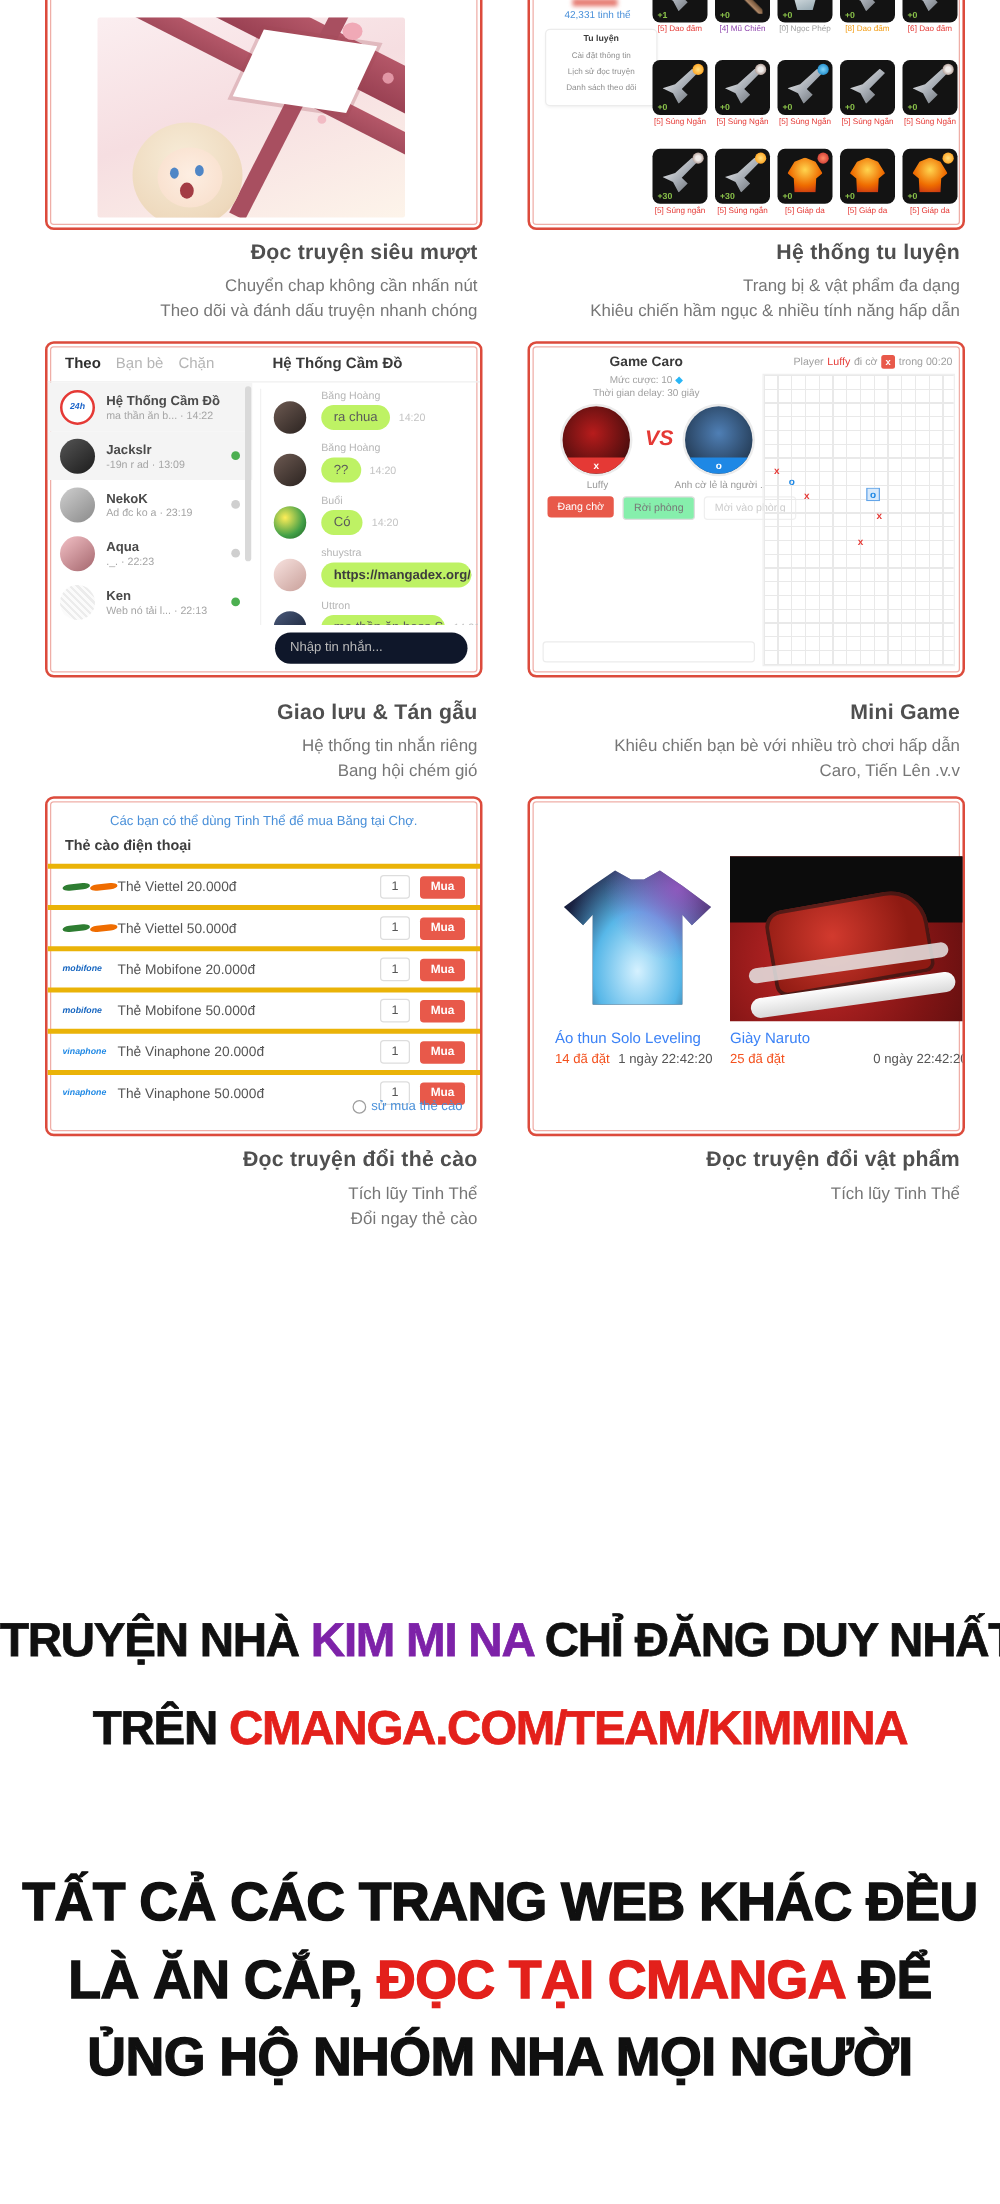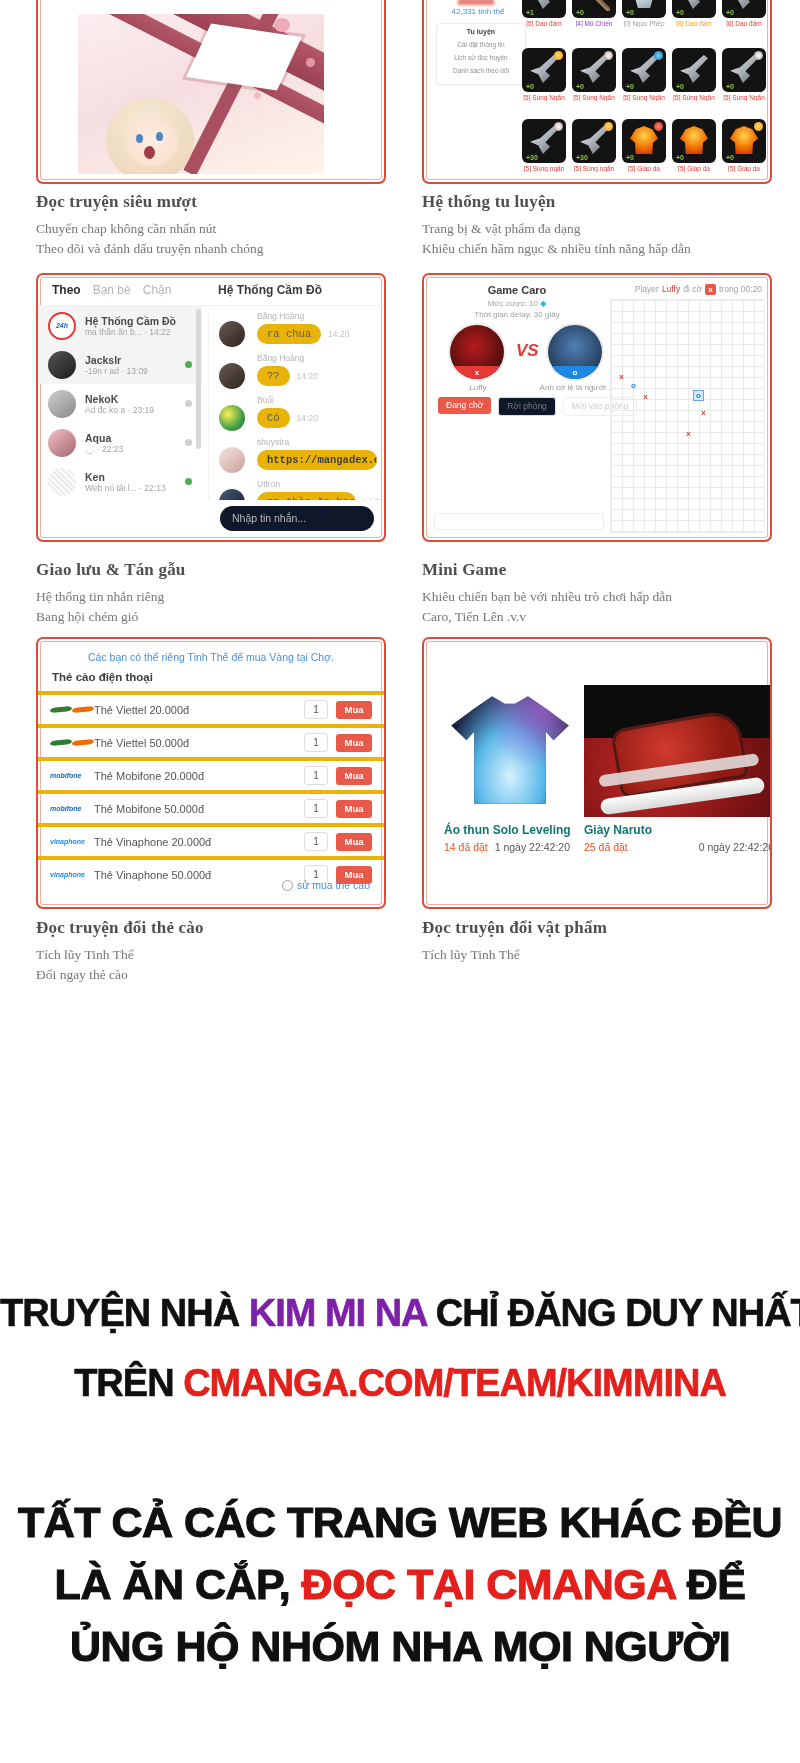--- a/index.html
+++ b/index.html
@@ -8,21 +8,21 @@
   
   .card{position:absolute;background:#fff;border:2px solid #dc4b3c;border-radius:7px;
         box-shadow:inset 0 0 0 2px #fff, inset 0 0 0 3px rgba(220,75,60,.45);overflow:hidden;}
   .c1{left:36px;top:-12px;width:346px;height:192px;}
   .c2{left:422px;top:-12px;width:346px;height:192px;}
   .c3{left:36px;top:273px;width:346px;height:265px;}
   .c4{left:422px;top:273px;width:346px;height:265px;}
   .c5{left:36px;top:637px;width:346px;height:268px;}
   .c6{left:422px;top:637px;width:346px;height:268px;}
   
-  .cap{position:absolute;width:346px;text-align:left;font-family:Liberation Serif, serif;}
+  .cap{position:absolute;width:346px;text-align:right;}
   .cap h3{margin:0 0 7px;font-size:17px;font-weight:bold;color:#4f4f4f;letter-spacing:.2px;}
   .cap p{margin:0;font-size:13.5px;color:#767676;line-height:1.5;}
   .capA{left:36px;top:192px;} .capB{left:422px;top:192px;}
   .capC{left:36px;top:560px;} .capD{left:422px;top:560px;}
   .capE{left:36px;top:918px;} .capF{left:422px;top:918px;}
   
   .art{position:absolute;left:40px;top:24px;width:246px;height:160px;overflow:hidden;border-radius:2px;
        background:linear-gradient(160deg,#fbeef0,#f6dee1 45%,#fdf4ea);}
   .beam1{position:absolute;left:-70px;top:2px;width:480px;height:34px;transform:rotate(27deg);
          background:linear-gradient(#b45768,#9a4153);}
@@ -95,22 +95,22 @@
   .ch-scroll{position:absolute;left:158px;top:34px;width:5px;height:140px;border-radius:3px;background:#d9d9d9;}
   .ch-msgs{position:absolute;left:170px;top:36px;right:0;bottom:40px;border-left:1px solid #f2f2f2;padding-left:10px;overflow:hidden;}
   .msg{margin-bottom:6px;}
   .msg-sender{margin-left:38px;font-size:8.5px;color:#b5b5b5;}
   .msg-row{display:flex;align-items:center;}
   .msg-av{width:26px;height:26px;border-radius:50%;flex:0 0 26px;}
   .mav-dark{background:linear-gradient(140deg,#6d5a52,#2b2320);}
   .mav-multi{background:radial-gradient(circle at 35% 35%,#ffee58,#43a047 60%,#1b5e20);}
   .mav-light{background:linear-gradient(140deg,#f8e3e0,#c9a09a);}
   .mav-navy{background:linear-gradient(140deg,#4a5a7a,#121a2e);}
-  .bubble{margin-left:12px;background:#eab308;border-radius:12px;padding:4px 10px;font-size:10.5px;color:#5a5a5a;
-          max-width:118px;white-space:nowrap;overflow:hidden;font-family:Liberation Mono, monospace;}
+  .bubble{margin-left:12px;background:#bef264;border-radius:12px;padding:4px 10px;font-size:10.5px;color:#5a5a5a;
+          max-width:118px;white-space:nowrap;overflow:hidden;}
   .msg-link .bubble{font-weight:bold;color:#3d3d3d;}
   .msg-time{margin-left:7px;font-size:8.5px;color:#c4c4c4;}
   .ch-input{position:absolute;left:182px;right:10px;bottom:9px;height:25px;border-radius:13px;background:#0f172a;
             font-size:10.5px;color:#b9b9b9;line-height:25px;padding-left:12px;}
   
   .g-title{position:absolute;left:0;top:9px;width:186px;text-align:center;font-size:11px;font-weight:bold;color:#3a3a3a;}
   .g-bet,.g-delay{position:absolute;left:0;width:186px;text-align:center;font-size:8px;color:#a0a0a0;}
   .g-bet{top:24px;} .g-delay{top:35px;}
   .diamond-icon{color:#29b6f6;font-size:8px;} .diamond-icon::after{content:"◆";}
   .gav{position:absolute;top:50px;width:54px;height:54px;border-radius:50%;overflow:hidden;box-shadow:0 0 0 2px #ececec;}
@@ -120,21 +120,21 @@
   .strip{position:absolute;left:0;right:0;bottom:0;height:13px;color:#fff;font-size:8px;font-weight:bold;text-align:center;line-height:13px;}
   .strip-x{background:#e53935;} .strip-x::after{content:"x";}
   .strip-o{background:#1e88e5;} .strip-o::after{content:"o";}
   .g-vs{position:absolute;left:92px;top:66px;font-size:17px;font-weight:bold;font-style:italic;color:#e53935;}
   .g-n1{position:absolute;left:14px;top:108px;width:80px;text-align:center;font-size:8px;color:#999;}
   .g-n2{position:absolute;left:106px;top:108px;width:92px;text-align:center;font-size:8px;color:#999;
         white-space:nowrap;overflow:hidden;text-overflow:ellipsis;}
   .g-btns{position:absolute;left:14px;top:122px;display:flex;gap:7px;}
   .g-btn{height:17px;line-height:17px;padding:0 8px;border-radius:3px;font-size:8.5px;white-space:nowrap;}
   .btn-red{background:#e8594a;color:#fff;}
-  .btn-ghost{border:1px solid #ddd;color:#777;background:#0f172a;}
+  .btn-ghost{border:1px solid #ddd;color:#777;background:#86efac;}
   .btn-dim{border:1px solid #efefef;color:#ccc;background:#fff;}
   .g-chatin{position:absolute;left:10px;bottom:10px;width:168px;height:15px;border:1px solid #ececec;border-radius:3px;}
   .g-status{position:absolute;right:8px;top:9px;font-size:8.5px;color:#a0a0a0;display:flex;gap:3px;}
   .g-status .red{color:#e53935;}
   .g-chip{display:inline-block;width:11px;height:11px;border-radius:2px;background:#e8594a;color:#fff;
           font-size:7.5px;font-weight:bold;text-align:center;line-height:11px;}
   .board{position:absolute;left:186px;top:24px;width:152px;height:232px;border:1px solid #efefef;background:
          repeating-linear-gradient(#e9e9e9 0 1px,transparent 1px 11px),
          repeating-linear-gradient(90deg,#e9e9e9 0 1px,transparent 1px 11px);}
   .piece{position:absolute;width:11px;height:11px;}
@@ -171,21 +171,21 @@
                radial-gradient(ellipse at 50% 72%,#d5f1ff,#57b7e8 38%,transparent 72%),
                linear-gradient(200deg,#39426e,#141b38 55%,#0d1228);
     clip-path:polygon(22% 16%,36% 6%,46% 12%,54% 12%,64% 6%,78% 16%,96% 30%,84% 42%,78% 35%,78% 94%,22% 94%,22% 35%,16% 42%,4% 30%);}
   .img-shoes{background:radial-gradient(circle at 35% 62%,#c62828,#7f1414 62%,#550d0d);}
   .img-shoes::before{content:"";position:absolute;left:0;top:0;right:0;height:40%;background:#0c0c0c;}
   .img-shoes::after{content:"";position:absolute;left:8%;bottom:10%;width:84%;height:16px;border-radius:10px;
     background:linear-gradient(#fdfdfd,#d9d9d9);transform:rotate(-8deg);box-shadow:0 -26px 0 -2px rgba(230,230,230,.85);}
   .shoe-body{position:absolute;left:16%;top:26%;width:66%;height:52%;border-radius:14px 30px 8px 10px;
     background:radial-gradient(circle at 40% 40%,#d23a2e,#8e1a12 70%);transform:rotate(-10deg);
     box-shadow:inset 0 0 0 3px rgba(20,20,20,.55);}
-  .p-name{margin-top:6px;font-size:12px;font-weight:bold;color:#0f766e;}
+  .p-name{margin-top:6px;font-size:12px;font-weight:normal;color:#3b82f6;}
   .p-meta{margin-top:4px;display:flex;font-size:10.5px;}
   .p-ordered{color:#f4511e;}
   .p-time{margin-left:auto;color:#555;padding-right:6px;}
   
   .foot{position:absolute;left:0;width:800px;text-align:center;color:#101010;white-space:nowrap;}
   .foot-a{font-size:38px;font-weight:bold;letter-spacing:-1px;-webkit-text-stroke:.6px currentColor;}
   .foot-b{font-size:43px;font-weight:bold;letter-spacing:-.5px;-webkit-text-stroke:1.1px currentColor;}
   .fa1{top:1292px;} .fa2{top:1362px;}
   .fb1{top:1498px;} .fb2{top:1560px;} .fb3{top:1622px;}
   .purple{color:#7d22a8;-webkit-text-stroke-color:#7d22a8;}
@@ -545,21 +545,21 @@
     <p>Hệ thống tin nhắn riêng</p>
     <p>Bang hội chém gió</p>
   </div>
   <div class="cap capD">
     <h3>Mini Game</h3>
     <p>Khiêu chiến bạn bè với nhiều trò chơi hấp dẫn</p>
     <p>Caro, Tiến Lên .v.v</p>
   </div>
 
   <section class="card c5">
-    <div class="tp-note">Các bạn có thể riêng Tinh Thể để mua Vàng tại Chợ.</div>
+    <div class="tp-note">Các bạn có thể dùng Tinh Thể để mua Băng tại Chợ.</div>
     <div class="tp-sec">Thẻ cào điện thoại</div>
     <div class="tp-rows">
 
         <div class="tp-row">
           <span class="logo lg-viettel">
             <i class="a1"></i>
             <i class="a2"></i>
           </span>
           <span class="tp-name">Thẻ Viettel 20.000đ</span>
           <span class="tp-qty">1</span>

